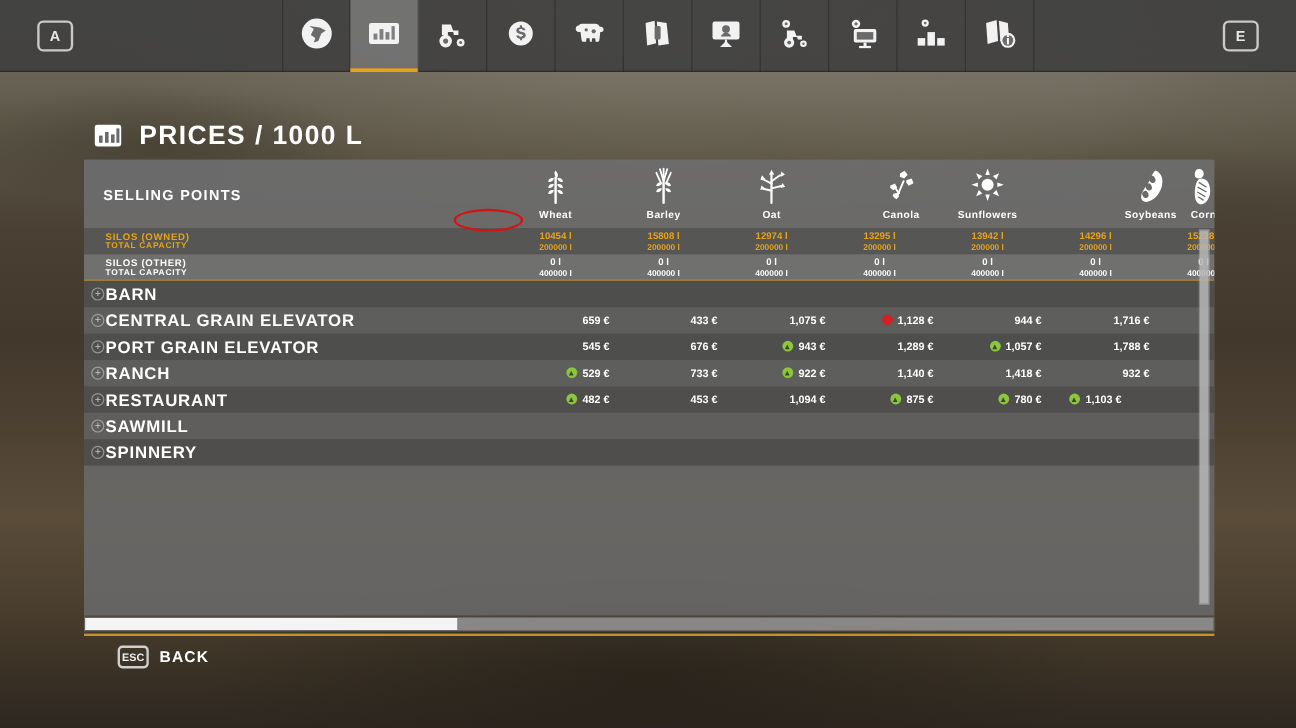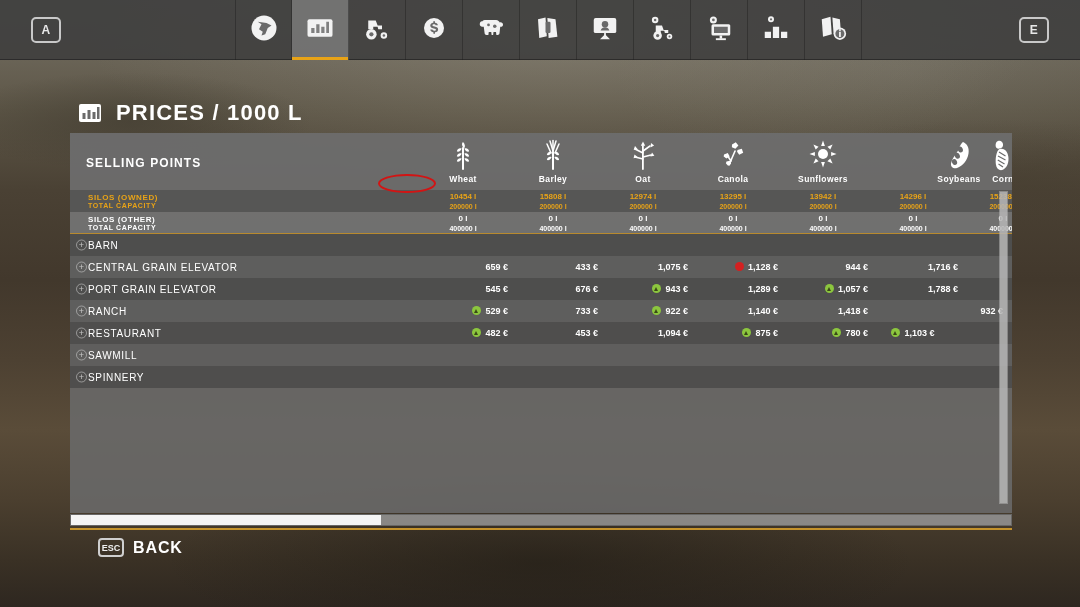--- a/index.html
+++ b/index.html
@@ -120,21 +120,21 @@
     position: relative; height: 22px;
     display: flex; align-items: center;
   }
   .row.silo-owned { height: 22px; background: rgba(80,80,80,0.72); }
   .row.silo-other { height: 22px; background: rgba(128,128,128,0.42); border-bottom: 1px solid #b88a2e; }
   .row.alt-a { background: rgba(64,64,64,0.60); }
   .row.alt-b { background: rgba(88,88,88,0.48); }
 
   .rowlabel {
     position: absolute; left: 18px;
-    color: #ffffff; font-size: 10px; font-weight: normal; letter-spacing: .65px;
+    color: #ffffff; font-size: 14px; font-weight: bold; letter-spacing: .65px;
     white-space: nowrap;
   }
   .silo-title {
     position: absolute; left: 18px; top: 3px;
     color: #e8a317; font-size: 8px; font-weight: bold; letter-spacing: .6px;
   }
   .silo-sub {
     position: absolute; left: 18px; top: 12px;
     color: #e8a317; font-size: 7px; font-weight: bold; letter-spacing: .6px;
   }
@@ -214,21 +214,21 @@
     position: absolute; left: 70px; top: 538px;
     display: flex; align-items: center; gap: 9px;
   }
   .backrow .esckey {
     width: 26px; height: 19px;
     border: 2px solid #cfcfcf; border-radius: 4px;
     color: #f0f0f0; font-size: 9px; font-weight: bold;
     display: flex; align-items: center; justify-content: center; margin-left: 28px;
   }
   .backrow .blabel {
-    color: #ffffff; font-size: 16px; font-weight: bold; letter-spacing: .9px;
+    color: #ffffff; font-size: 13px; font-weight: bold; letter-spacing: .9px;
   }
 </style>
 </head>
 <body>
 
 <div id="root">
 
   <div class="topbar">
     <div class="keycap key-left">A</div>
     <div class="keycap key-right">E</div>
@@ -418,21 +418,21 @@
                 </g>
                 <path d="M7 7l3 3.5-4.3.3z"></path>
                 <path d="M6.5 15.5l3.4 2.8-4.3 1z"></path>
                 <path d="M23 4l-.5 4.4 3.6-2z"></path>
                 <path d="M24 13.5l-1.6 4.1 4-.9z"></path>
                 <path d="M15 2.5l2.2 4.2h-4.4z"></path>
               </svg>
             </div>
             <div class="cname">Oat</div>
           </div>
-          <div class="colhead" style="left: 618px;">
+          <div class="colhead" style="left: 636px;">
             <div class="cicon">
               <svg viewBox="0 0 30 32">
                 <g stroke="#ffffff" stroke-width="1.6" stroke-linecap="round">
                   <line x1="11" y1="26" x2="17" y2="12"></line>
                   <line x1="13" y1="22" x2="9" y2="16"></line>
                 </g>
                 <path d="M14 5.5l3.8-2.2 2.6 3.3-3 3.2-3.5-1.6z"></path>
                 <path d="M19.5 11l4.3-1.2 1.4 3.9-4 2-2.1-2.9z"></path>
                 <path d="M6 15.5l3.8-1.6 1.9 3.5-3.3 2.2-2.7-2.2z"></path>
                 <path d="M8.5 22.5l3.5-.8 1.1 3.4-3.3 1.4-1.9-2.3z"></path>
@@ -585,21 +585,21 @@
           <div class="cell" style="left: 888px;"></div>
         </div>
         <div class="row alt-b">
           <div class="expander"></div>
           <div class="rowlabel">RANCH</div>
           <div class="cell" style="left: 348px;"><span class="badge good"></span><span class="val">529 €</span></div>
           <div class="cell" style="left: 438px;"><span class="val">733 €</span></div>
           <div class="cell" style="left: 528px;"><span class="badge good"></span><span class="val">922 €</span></div>
           <div class="cell" style="left: 618px;"><span class="val">1,140 €</span></div>
           <div class="cell" style="left: 708px;"><span class="val">1,418 €</span></div>
-          <div class="cell" style="left: 798px; margin-left: 45px;"><span class="val">932 €</span></div>
+          <div class="cell" style="left: 798px;"><span class="val">932 €</span></div>
           <div class="cell" style="left: 888px;"></div>
         </div>
         <div class="row alt-a">
           <div class="expander"></div>
           <div class="rowlabel">RESTAURANT</div>
           <div class="cell" style="left: 348px;"><span class="badge good"></span><span class="val">482 €</span></div>
           <div class="cell" style="left: 438px;"><span class="val">453 €</span></div>
           <div class="cell" style="left: 528px;"><span class="val">1,094 €</span></div>
           <div class="cell" style="left: 618px;"><span class="badge good"></span><span class="val">875 €</span></div>
           <div class="cell" style="left: 708px;"><span class="badge good"></span><span class="val">780 €</span></div>

